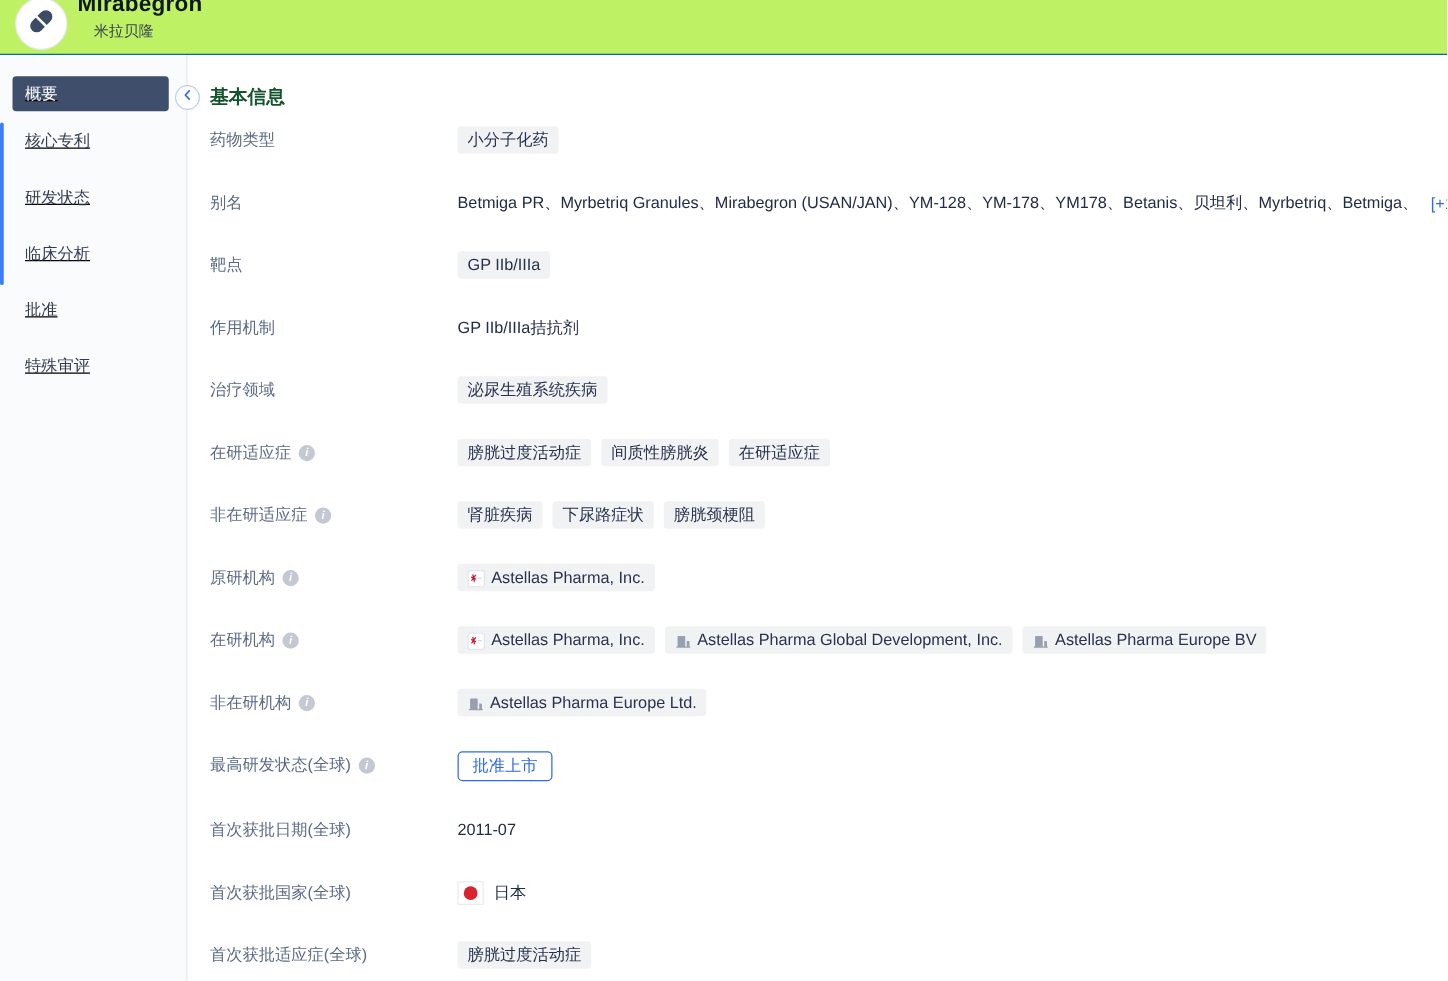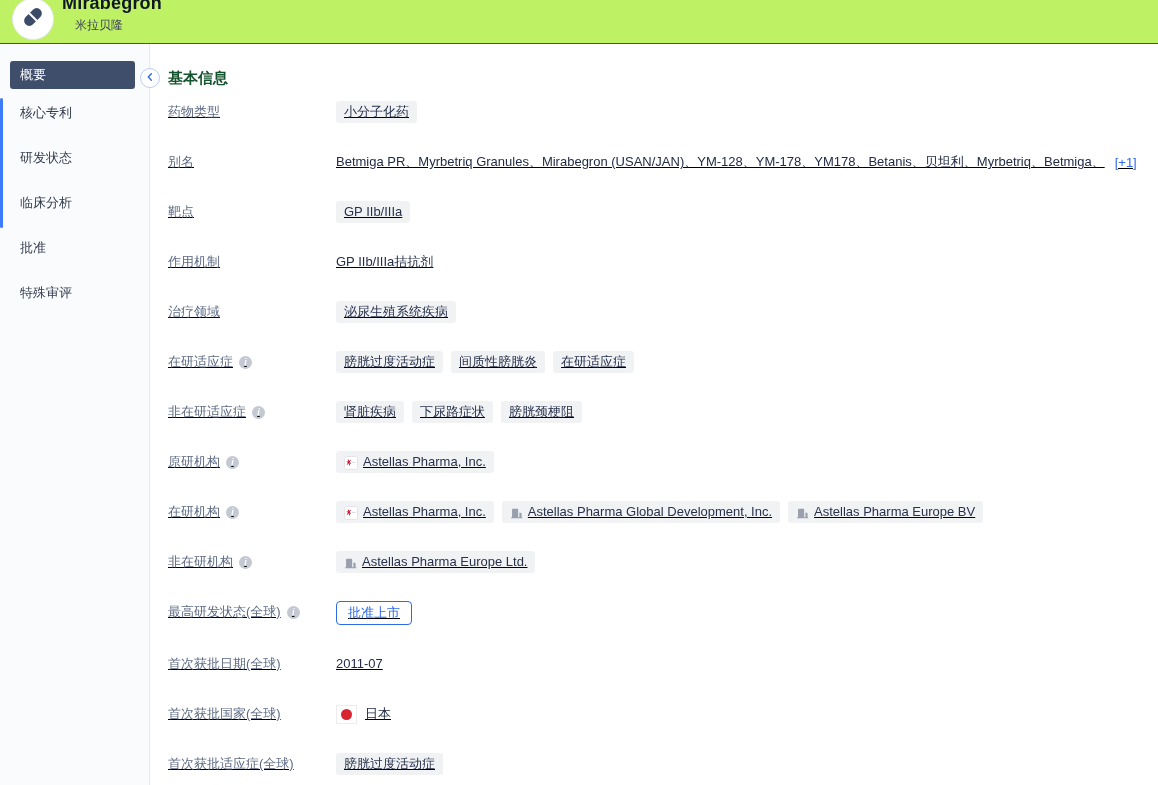--- a/index.html
+++ b/index.html
@@ -13,43 +13,43 @@
             background:#fff; border:1px solid #e4e7ec; display:flex; align-items:center; justify-content:center; }
   .drug-title { position:absolute; left:62px; top:-7px; font-size:18px; font-weight:bold; color:#101826; letter-spacing:.2px; }
   .drug-subtitle { position:absolute; left:75px; top:17px; font-size:12px; color:#3c4454; }
 
   
   .body-wrap { position:relative; display:flex; height:741px; }
 
   
   .sidebar { position:relative; width:150px; flex-shrink:0; background:#fafbfc; border-right:1px solid #e9eaec; }
   .side-scrollbar { position:absolute; left:0; top:54px; width:3px; height:130px; background:#3e7bfa; border-radius:2px; }
-  .side-list { list-style:none; padding-top:16px; }
+  .side-list { list-style:none; padding-top:16px;text-decoration:underline; }
   .side-item { height:45px; display:flex; align-items:center; padding-left:20px;
                font-size:13px; color:#333c4e; cursor:pointer; }
   .side-item.active { height:30px; padding:0; }
   .active-pill { flex:1; margin:0 14px 0 10px; height:28px; background:#3f4e6a; color:#fff;
                  border-radius:3px; display:flex; align-items:center; padding-left:10px; font-size:13px; }
 
   
   .collapse-btn { position:absolute; left:140px; top:24px; width:20px; height:20px; border-radius:50%;
                   background:#fff; border:1px solid #b9cdf5; display:flex; align-items:center; justify-content:center;
                   cursor:pointer; z-index:5; }
 
   
   .main { flex:1; padding:24px 0 0 18px; overflow:hidden; }
   .section-title { font-size:15px; font-weight:bold; color:#14532d; line-height:20px; }
-  .rows { margin-top:13px;text-decoration:underline; }
+  .rows { margin-top:13px; }
   .row { display:flex; align-items:flex-start; margin-bottom:28px; min-height:22px; }
   .row-label { width:168px; flex-shrink:0; display:flex; align-items:center; gap:6px;
                font-size:13px; color:#5d6a84; padding-top:2px; }
   .info-dot { display:inline-block; width:13px; height:13px; border-radius:50%; background:#c3c8d2;
               color:#fff; font-size:9px; line-height:13px; text-align:center; font-weight:bold; }
   .row-value { display:flex; flex-wrap:nowrap; gap:8px; align-items:center; font-size:13px; color:#222c46; }
-  .row-value.wrapless { white-space:nowrap; }
+  .row-value.wrapless { white-space:nowrap;margin-left:30px; }
   .tag { display:inline-flex; align-items:center; gap:6px; background:#f1f2f4; border-radius:3px;
          padding:2px 8px; font-size:13px; color:#28324c; line-height:18px; cursor:pointer; }
   .org-tag { gap:5px; }
   .text-value { font-size:13px; color:#222c46; line-height:22px; white-space:nowrap; }
   .more-link { color:#2e6ae8; cursor:pointer; margin-left:2px; }
   .status-btn { display:inline-block; border:1px solid #2e6ae8; color:#2e6ae8; background:#fff;
                 border-radius:4px; padding:2px 11px; font-size:13px; line-height:18px; cursor:pointer; }
   .flag-box { width:21px; height:19px; background:#fff; border:1px solid #ececec;
               display:inline-flex; align-items:center; justify-content:center; flex-shrink:0; }
   .flag-dot { width:11px; height:11px; border-radius:50%; background:#d9232e; }

